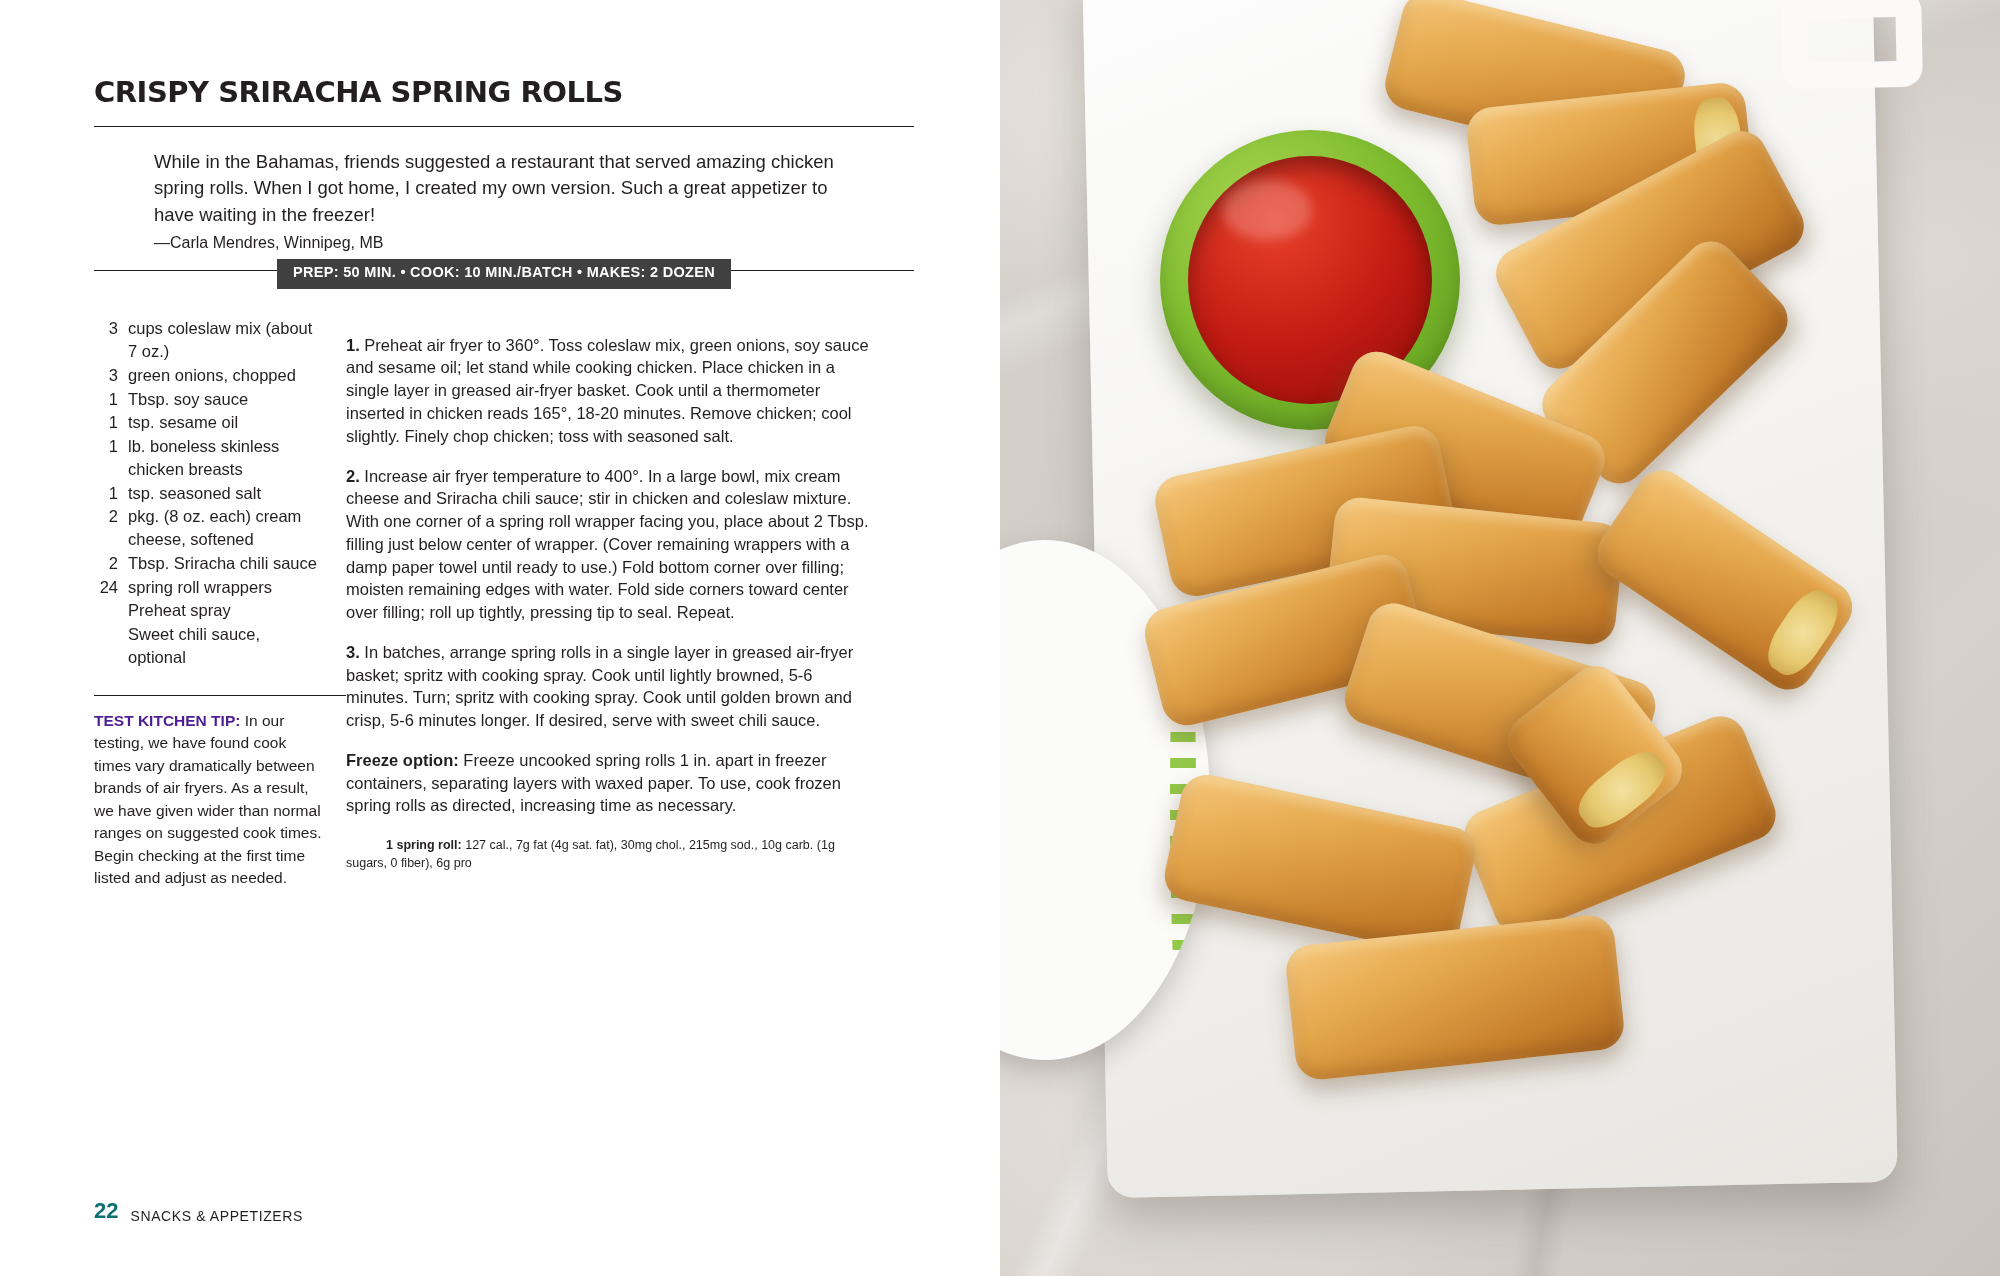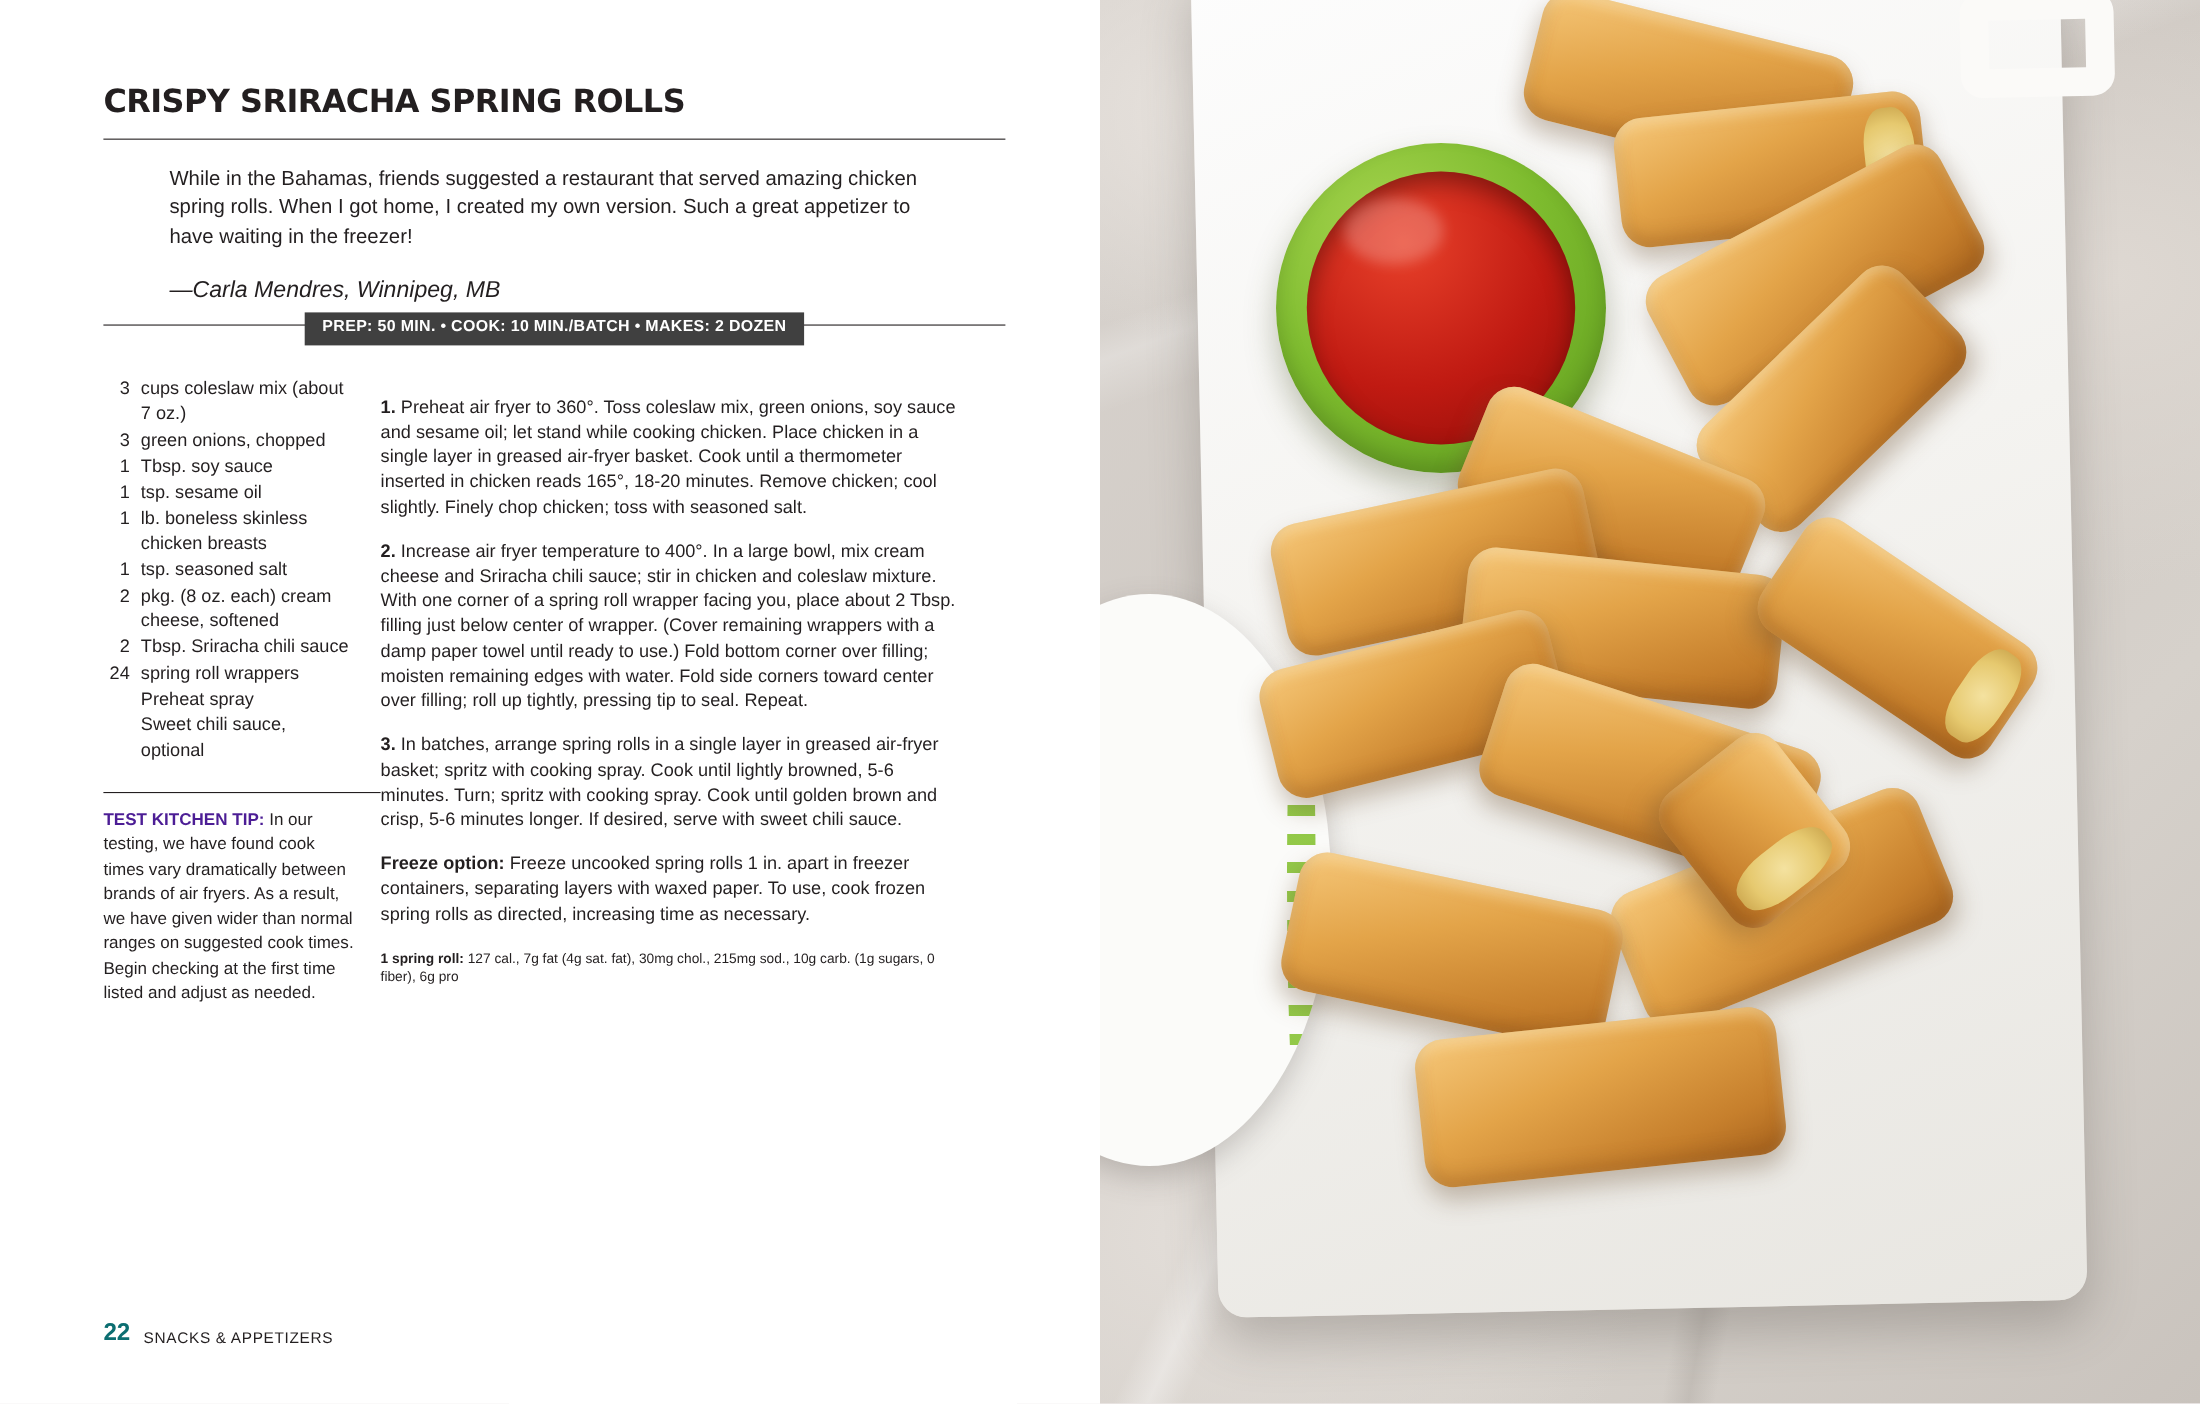--- a/index.html
+++ b/index.html
@@ -48,24 +48,23 @@
   }
   .intro {
     text-align: left;
     font-size: 18.5px;
     line-height: 1.45;
     color: #231f20;
     width: 700px;
     margin: 0 auto;
   }
   .intro-credit {
-    font-style: italic;
-    font-size: 21px;
+    font-size: 16px;
     display: block;
-    margin-top: 20px;
+    margin-top: 2px;
   }
   .meta-rule {
     border: none;
     border-top: 1.5px solid #231f20;
     margin: 16px 0 0 0;
     width: 820px;
   }
   .meta-band-wrap {
     position: relative;
     height: 30px;
@@ -129,21 +128,21 @@
   }
   
   .step { margin-bottom: 17px; }
   .step-num { font-weight: bold; }
   .freeze-label { font-weight: bold; }
   .nutrition {
     font-size: 12.5px;
     line-height: 1.4;
     margin-top: 20px;
   }
-  .nutrition b { font-weight: bold; }
+  .nutrition b { font-weight: bold; margin-left: 40px; }
   
   .footer {
     position: absolute;
     left: 94px;
     bottom: 52px;
     display: flex;
     align-items: flex-end;
   }
   .folio {
     color: #0c6e71;

